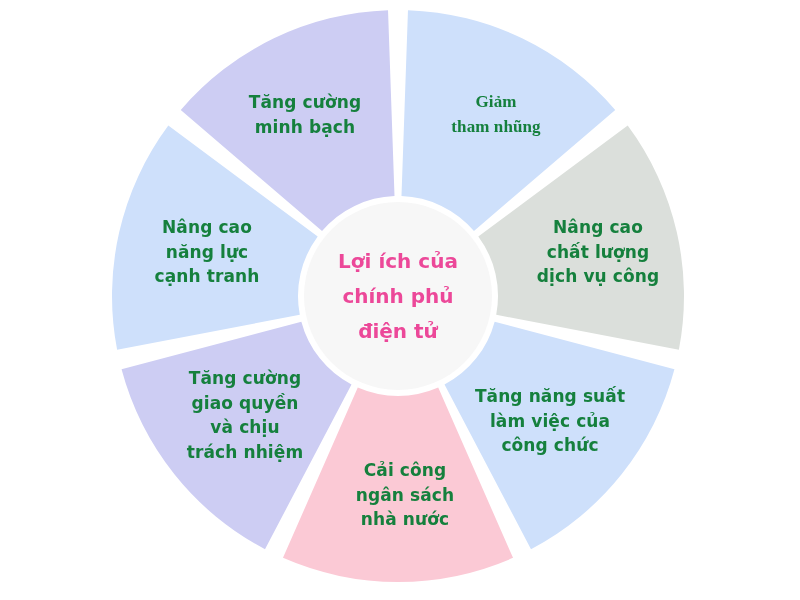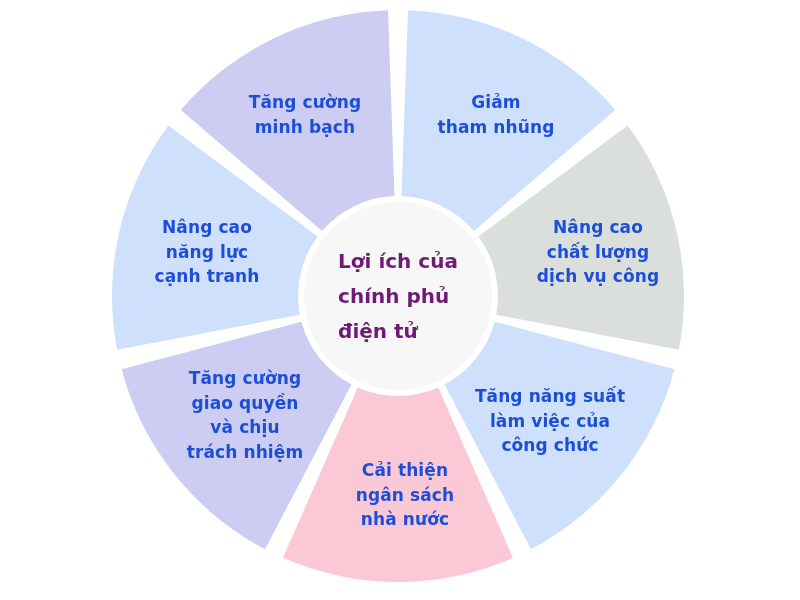--- a/index.html
+++ b/index.html
@@ -26,33 +26,34 @@
     width: 800px;
     height: 600px;
   }
   .seg-path {
     stroke: none;
   }
   .seg-label {
     position: absolute;
     transform: translate(-50%, -50%);
     text-align: center;
-    color: #1d4ed8;
+    color: #15803d;
     font-family: "DejaVu Sans", sans-serif;
     font-size: 17px;
     font-weight: 600;
     line-height: 1.45;
     letter-spacing: 0.1px;
     white-space: pre-line;
     pointer-events: none;
   }
   .hub-label {
     position: absolute;
     transform: translate(-50%, -50%);
-    color: #701a75;
+    text-align: center;
+    color: #ec4899;
     font-family: "DejaVu Sans", sans-serif;
     font-size: 20px;
     font-weight: 700;
     line-height: 1.75;
     white-space: pre-line;
     pointer-events: none;
   }
 </style>
 </head>
 <body>
@@ -66,29 +67,29 @@
         <path d="M 674.44 369.33 A 286 286 0 0 1 531.01 549.19 L 444.51 384.53 A 100 100 0 0 0 494.66 321.64 Z" fill="#cee0fb" class="seg-path"></path>
         <path d="M 513.02 557.85 A 286 286 0 0 1 282.98 557.85 L 357.78 387.56 A 100 100 0 0 0 438.22 387.56 Z" fill="#fbc9d5" class="seg-path"></path>
         <path d="M 264.99 549.19 A 286 286 0 0 1 121.56 369.33 L 301.34 321.64 A 100 100 0 0 0 351.49 384.53 Z" fill="#cdcdf3" class="seg-path"></path>
         <path d="M 117.12 349.87 A 286 286 0 0 1 168.31 125.59 L 317.69 236.42 A 100 100 0 0 0 299.79 314.84 Z" fill="#cee0fb" class="seg-path"></path>
         <path d="M 180.76 109.99 A 286 286 0 0 1 388.02 10.17 L 394.51 196.06 A 100 100 0 0 0 322.04 230.96 Z" fill="#cdcdf3" class="seg-path"></path>
       </g>
     <circle id="hub-circle" cx="398" cy="296" r="94" fill="#f7f7f7"></circle>
   </svg>
 
   <div id="labels-layer">
-      <div class="seg-label" style="left: 496px; top: 115px;">Giảm
+      <div class="seg-label" style="left: 496px; top: 115px; font-family: Liberation Serif, serif;">Giảm
 tham nhũng</div>
       <div class="seg-label" style="left: 598px; top: 252px;">Nâng cao
 chất lượng
 dịch vụ công</div>
       <div class="seg-label" style="left: 550px; top: 421px;">Tăng năng suất
 làm việc của
 công chức</div>
-      <div class="seg-label" style="left: 405px; top: 495px;">Cải thiện
+      <div class="seg-label" style="left: 405px; top: 495px;">Cải công
 ngân sách
 nhà nước</div>
       <div class="seg-label" style="left: 245px; top: 415px;">Tăng cường
 giao quyền
 và chịu
 trách nhiệm</div>
       <div class="seg-label" style="left: 207px; top: 252px;">Nâng cao
 năng lực
 cạnh tranh</div>
       <div class="seg-label" style="left: 305px; top: 115px;">Tăng cường

